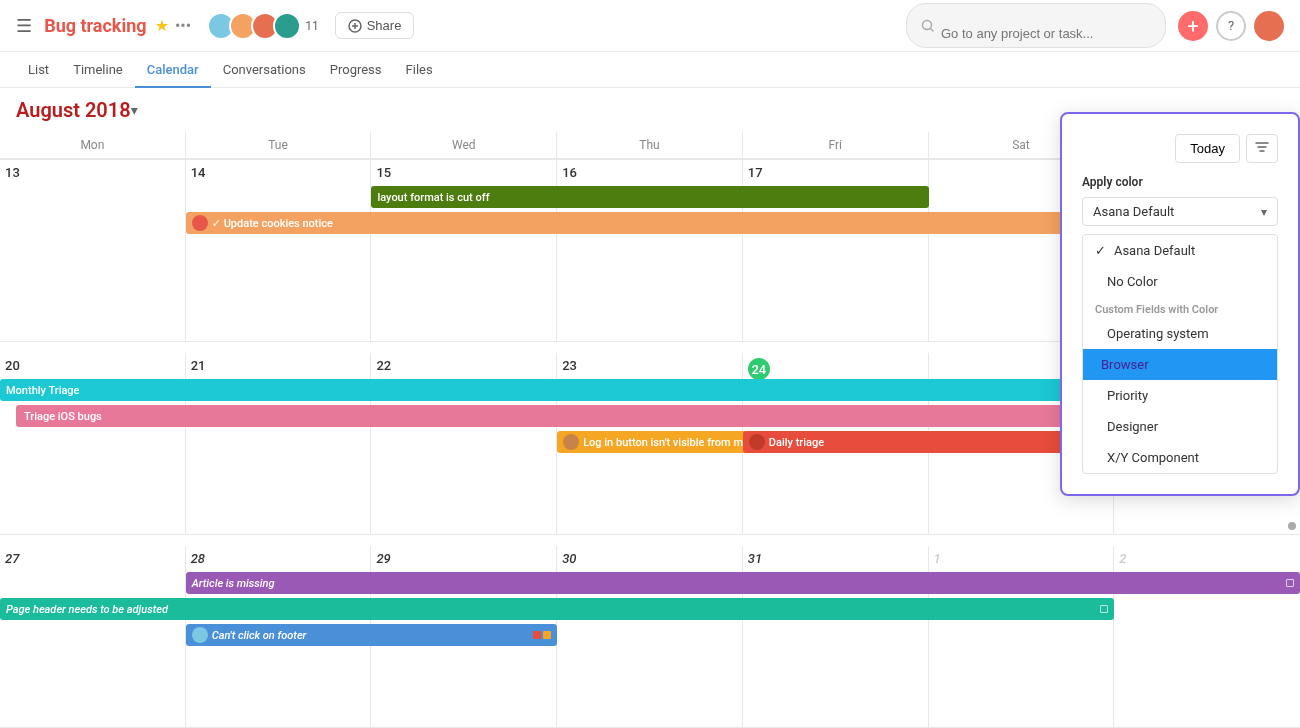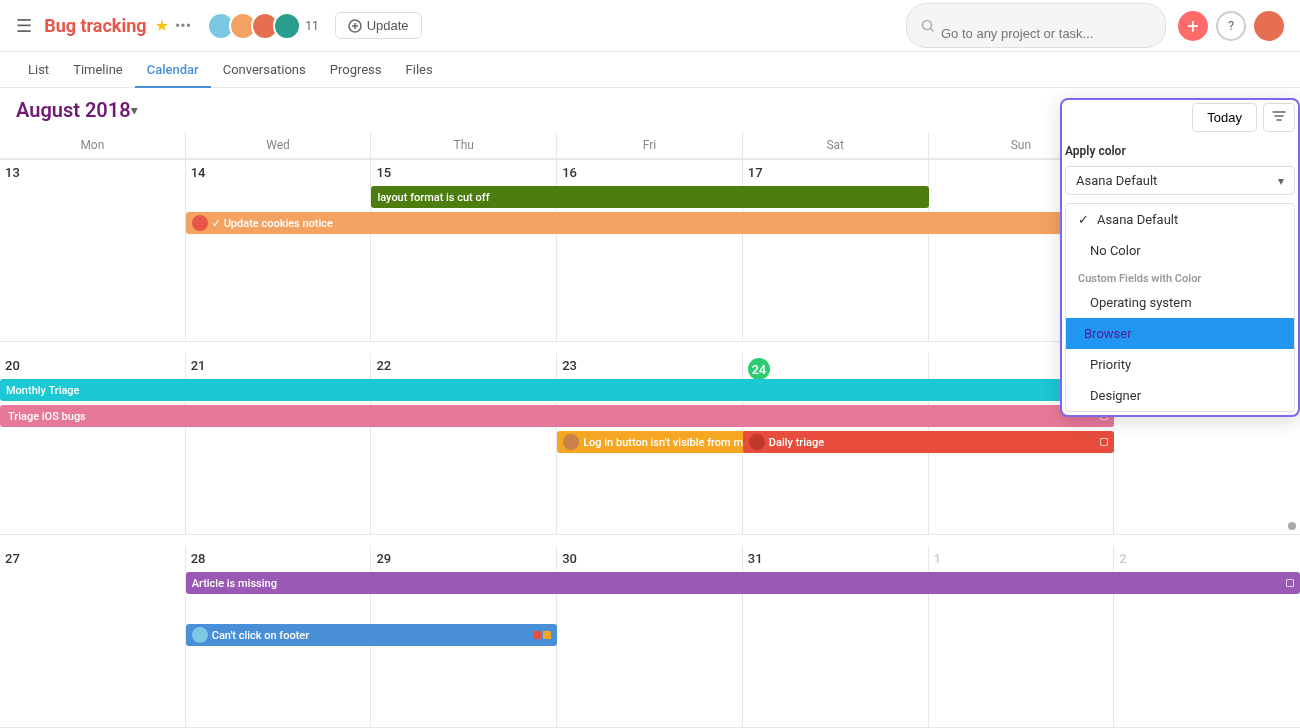--- a/index.html
+++ b/index.html
@@ -27,28 +27,28 @@
     .user-avatar { width: 30px; height: 30px; border-radius: 50%; background: #e76f51; margin-left: 8px; }
 
     
     .nav-tabs { display: flex; align-items: center; padding: 0 16px; border-bottom: 1px solid #e8e8e8; height: 36px; }
     .nav-tab { padding: 0 12px; height: 36px; display: flex; align-items: center; font-size: 13px; color: #555; cursor: pointer; border-bottom: 2px solid transparent; margin-bottom: -1px; }
     .nav-tab.active { color: #4a90d9; border-bottom: 2px solid #4a90d9; font-weight: 500; }
 
     
     .calendar-area { display: flex; flex-direction: column; height: calc(728px - 52px - 36px); overflow: hidden; position: relative; }
     .calendar-header-row { display: flex; align-items: center; padding: 10px 16px; }
-    .month-title { font-size: 20px; font-weight: 600; color: #701a75; margin-right: 0; }
+    .month-title { font-size: 20px; font-weight: 600; color: #b91c1c; margin-right: 0; }
     .chevron-down { font-size: 14px; color: #666; cursor: pointer; }
     .day-header { text-align: center; padding: 6px 0; font-size: 12px; font-weight: 400; color: #888; border-right: 1px solid #e8e8e8; border-bottom: 1px solid #e8e8e8; }
     .day-number { font-size: 13px; font-weight: 500; color: #333; margin-bottom: 4px; }
     .day-number.today { background: #2ecc71; color: #fff; border-radius: 50%; width: 22px; height: 22px; display: flex; align-items: center; justify-content: center; }
 
     
-    .controls-panel { position: absolute; top: 10px; right: 0; width: 240px; z-index: 100; background: #fff; border: 2px solid #7b68ee; border-radius: 8px; padding: 3px; box-shadow: 0 4px 20px rgba(0,0,0,0.15); }
+    .controls-panel { position: absolute; top: 24px; right: 0; width: 240px; z-index: 100; background: #fff; border: 2px solid #7b68ee; border-radius: 8px; padding: 20px; box-shadow: 0 4px 20px rgba(0,0,0,0.15); }
     .controls-top { display: flex; justify-content: flex-end; gap: 6px; margin-bottom: 12px; }
     .today-btn { padding: 5px 14px; border: 1px solid #ddd; border-radius: 4px; background: #fff; cursor: pointer; font-size: 13px; }
     .filter-btn { padding: 5px 8px; border: 1px solid #ddd; border-radius: 4px; background: #fff; cursor: pointer; font-size: 14px; }
 
     .apply-color-label { font-size: 12px; font-weight: 600; color: #333; margin-bottom: 8px; }
     .color-dropdown { display: flex; align-items: center; justify-content: space-between; padding: 6px 10px; border: 1px solid #ddd; border-radius: 4px; cursor: pointer; font-size: 13px; margin-bottom: 8px; background: #fff; }
     .dropdown-arrow { font-size: 12px; color: #666; }
 
     .color-options { border: 1px solid #e0e0e0; border-radius: 4px; overflow: hidden; }
     .color-option { padding: 8px 12px; font-size: 13px; cursor: pointer; display: flex; align-items: center; gap: 6px; }
@@ -78,21 +78,21 @@
     <div class="avatar avatar-2"></div>
     <div class="avatar avatar-3"></div>
     <div class="avatar avatar-4"></div>
     <span class="member-count">11</span>
   </div>
   <button class="share-btn">
     <svg width="14" height="14" viewBox="0 0 14 14" fill="none">
         <circle cx="7" cy="7" r="6" stroke="#666" stroke-width="1.5"></circle>
         <path d="M7 4v6M4 7h6" stroke="#666" stroke-width="1.5"></path>
       </svg>
-    <span>Update</span>
+    <span>Share</span>
   </button>
   <div class="search-bar" style="margin-left:auto;">
     <svg width="14" height="14" viewBox="0 0 14 14" fill="none" style="margin-right:6px;">
         <circle cx="6" cy="6" r="4.5" stroke="#aaa" stroke-width="1.5"></circle>
         <path d="M9.5 9.5l2.5 2.5" stroke="#aaa" stroke-width="1.5" stroke-linecap="round"></path>
       </svg>
     <input type="text" placeholder="Go to any project or task..." style="">
   </div>
   <div class="add-btn">+</div>
   <div class="help-btn">?</div>
@@ -110,20 +110,21 @@
 
 <div class="calendar-area">
 
   <div class="calendar-header-row">
     <span class="month-title">August 2018</span>
     <span class="chevron-down">▾</span>
   </div>
 
   <div class="days-header">
     <div class="day-header">Mon</div>
+    <div class="day-header">Tue</div>
     <div class="day-header">Wed</div>
     <div class="day-header">Thu</div>
     <div class="day-header">Fri</div>
     <div class="day-header">Sat</div>
     <div class="day-header">Sun</div>
   </div>
 
   <div class="week-container">
 
     <div class="week-grid" style="flex:1;min-height:0;">
@@ -183,41 +184,41 @@
           <div class="day-number"></div>
         </div>
       <div class="cell" style="border-right:none;">
           <div class="day-number">26</div>
         </div>
 
       <div class="span-event" style="background:#1bc8d4; top:26px; left:0; right:0;">
         Monthly Triage
       </div>
 
-      <div class="span-event" style="background:#e8789a; top:52px; left:0; right:calc(1/7*100%);padding-left:8px;">
+      <div class="span-event" style="background:#e8789a; top:52px; left:16px; right:calc(1/7*100%);padding-left:8px;">
         Triage iOS bugs
         <div style="margin-left:auto;width:8px;height:8px;border:1px solid rgba(255,255,255,0.7);border-radius:1px;"></div>
       </div>
 
       <div class="span-event" style="background:#f5a623; top:78px; left:calc(3/7*100%); right:calc(2/7*100%);">
         <div style="width:16px;height:16px;border-radius:50%;background:#c8834a;flex-shrink:0;margin-right:4px;"></div>
         Log in button isn't visible from mobile
         <div style="margin-left:auto;width:8px;height:8px;border:1px solid rgba(255,255,255,0.7);border-radius:1px;"></div>
       </div>
 
       <div class="span-event" style="background:#e74c3c; top:78px; left:calc(4/7*100%); right:calc(1/7*100%);">
         <div style="width:16px;height:16px;border-radius:50%;background:#c0392b;flex-shrink:0;margin-right:4px;"></div>
         Daily triage
         <div style="margin-left:auto;width:8px;height:8px;border:1px solid rgba(255,255,255,0.7);border-radius:1px;"></div>
       </div>
 
       <div style="position:absolute;right:4px;bottom:4px;width:8px;height:8px;border-radius:50%;background:#aaa;"></div>
     </div>
 
-    <div class="week-grid" style="flex:1;min-height:0;">
+    <div class="week-grid" style="flex:1;min-height:0;font-style:italic;">
       <div class="cell">
           <div class="day-number">27</div>
         </div>
       <div class="cell">
           <div class="day-number">28</div>
         </div>
       <div class="cell">
           <div class="day-number">29</div>
         </div>
       <div class="cell">
@@ -231,20 +232,24 @@
         </div>
       <div class="cell" style="border-right:none;">
           <div class="day-number" style="color:#ccc;">2</div>
         </div>
 
       <div class="span-event" style="background:#9b59b6; top:26px; left:calc(1/7*100%); right:0;">
         Article is missing
         <div style="margin-left:auto;width:8px;height:8px;border:1px solid rgba(255,255,255,0.7);border-radius:1px;"></div>
       </div>
 
+      <div class="span-event" style="background:#1abc9c; top:52px; left:0; right:calc(1/7*100%);">
+        Page header needs to be adjusted
+        <div style="margin-left:auto;width:8px;height:8px;border:1px solid rgba(255,255,255,0.7);border-radius:1px;"></div>
+      </div>
 
       <div class="span-event" style="background:#4a90d9; top:78px; left:calc(1/7*100%); right:calc(4/7*100%);">
         <div style="width:16px;height:16px;border-radius:50%;background:#7bc8e2;flex-shrink:0;margin-right:4px;"></div>
         Can't click on footer
         <div style="margin-left:auto;display:flex;gap:2px;">
           <div style="width:8px;height:8px;background:#e74c3c;border-radius:1px;"></div>
           <div style="width:8px;height:8px;background:#f5a623;border-radius:1px;"></div>
         </div>
       </div>
     </div>
@@ -266,16 +271,17 @@
       <span class="dropdown-arrow">▾</span>
     </div>
     <div class="color-options">
       <div class="color-option selected">Asana Default</div>
       <div class="color-option" style="padding-left:24px;">No Color</div>
       <div class="color-section-label">Custom Fields with Color</div>
       <div class="color-option" style="padding-left:24px;">Operating system</div>
       <div class="color-option highlighted">Browser</div>
       <div class="color-option" style="padding-left:24px;">Priority</div>
       <div class="color-option" style="padding-left:24px;">Designer</div>
+      <div class="color-option" style="padding-left:24px;">X/Y Component</div>
     </div>
   </div>
 
 </div>
 
 </body></html>

